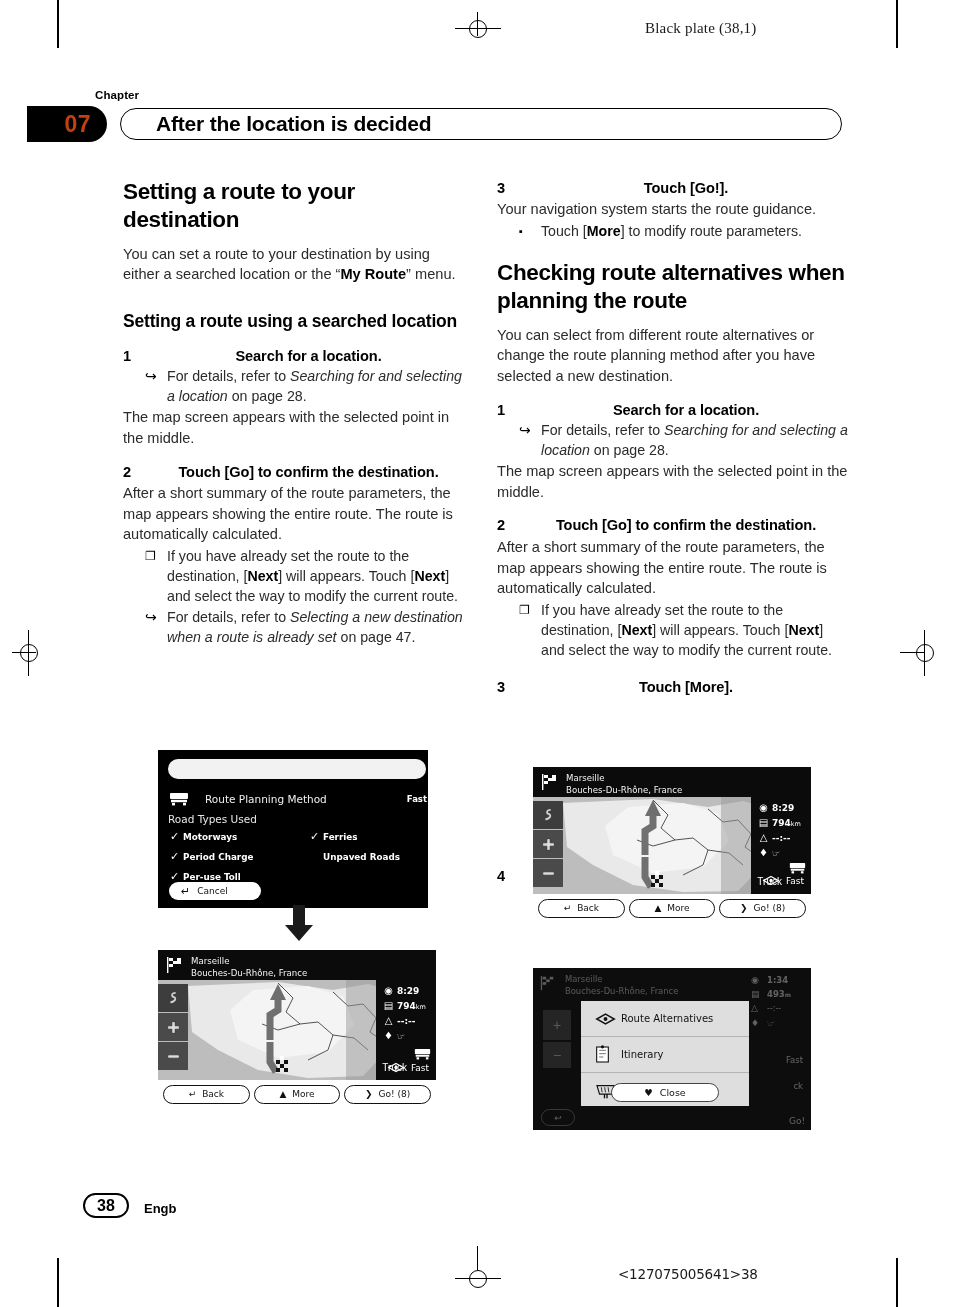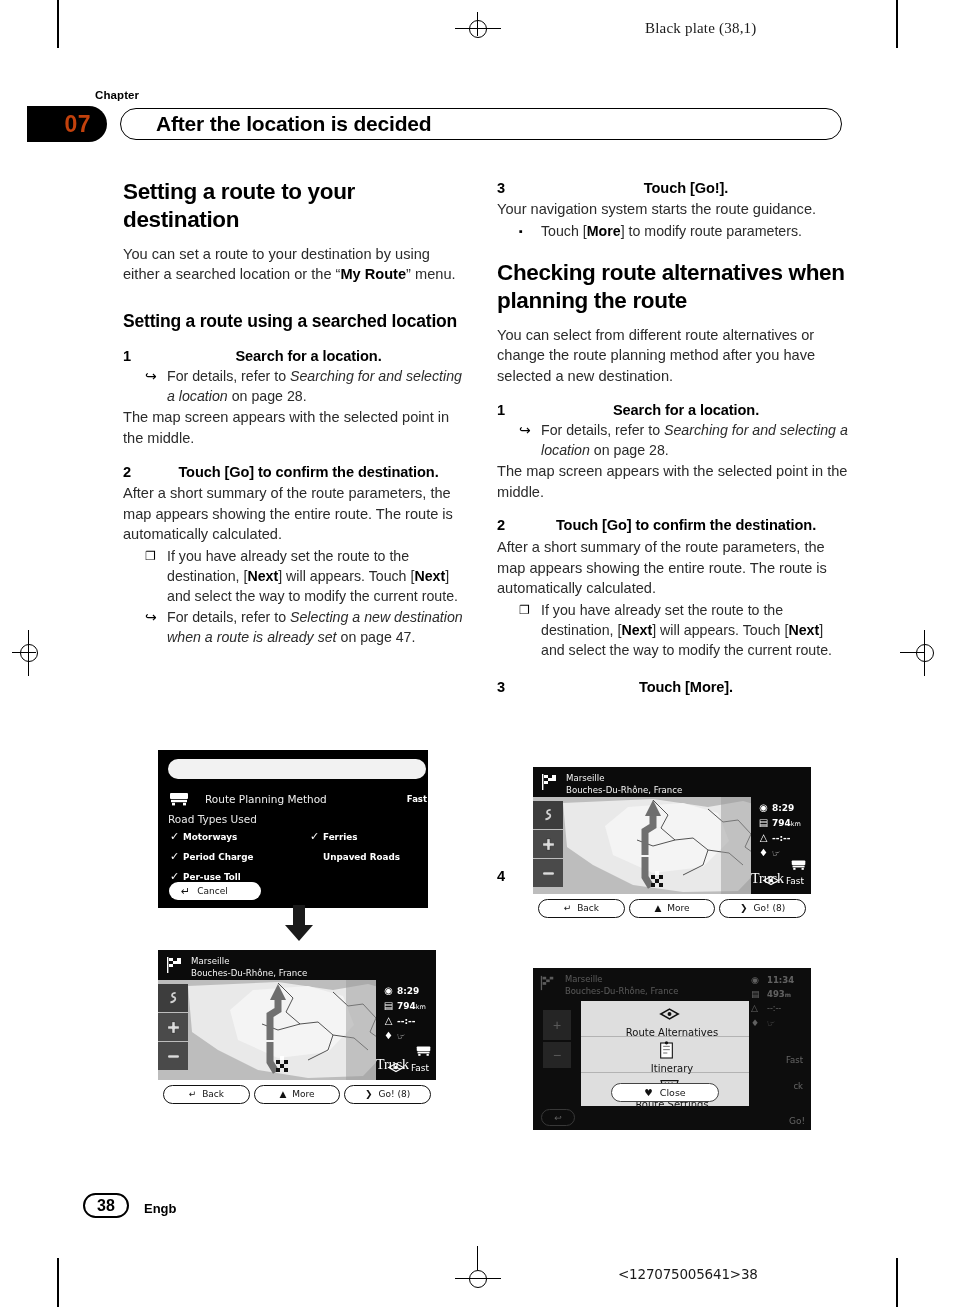--- a/index.html
+++ b/index.html
@@ -189,32 +189,32 @@
   .info-r .vv .u { font-size:6.5px; font-weight:normal; }
   .info-mid {
     position:absolute; left:0; top:82px; width:100%; color:#fff;
     display:flex; align-items:center; justify-content:flex-end; padding-right:7px; gap:0;
   }
   .info-mid .lbl { font-size:9px; font-family:"DejaVu Sans", sans-serif; }
   .info-bot {
     position:absolute; left:0; bottom:7px; width:100%; color:#fff;
     display:flex; align-items:center; justify-content:flex-end; padding-right:5px; gap:7px;
   }
-  .info-bot .lbl { font-size:14px; font-family:Liberation Serif, serif;margin-top:28px; }
+  .info-bot .lbl { font-size:10px; font-family:Liberation Sans, sans-serif;margin-top:28px; }
 
   
   .s4-dim { position:absolute; inset:0; }
   .s4-menu {
     position:absolute; left:48px; top:33px; right:62px; bottom:24px;
     background:#dedede;
   }
   .s4-item {
     display:flex; align-items:center; height:36px;
     border-bottom:1px solid #b3b3b3; padding-left:14px;
-    color:#111; font-size:10px; font-family:"DejaVu Sans", sans-serif;flex-direction:column;
+    color:#111; font-size:10px; font-family:"DejaVu Sans", sans-serif;
   }
   .s4-item .si { width:26px; flex:0 0 26px; display:flex; align-items:center; }
   .s4-close {
     position:absolute; left:50%; transform:translateX(-50%); bottom:4px;
     width:108px; height:19px; background:#fff; border:1px solid #444; border-radius:10px;
     display:flex; align-items:center; justify-content:center; gap:7px;
     font-size:9.5px; color:#111; font-family:"DejaVu Sans", sans-serif;
   }
 
   
@@ -650,21 +650,21 @@
   </div>
 
   <div style="position:absolute;left:10px;top:42px;width:28px;opacity:0.4;">
     <div style="width:28px;height:30px;background:#4a4a4a;display:flex;align-items:center;justify-content:center;color:#ccc;font-size:14px;margin-bottom:2px;">+</div>
     <div style="width:28px;height:26px;background:#4a4a4a;display:flex;align-items:center;justify-content:center;color:#ccc;font-size:14px;">−</div>
   </div>
 
   <div style="position:absolute;right:4px;top:5px;width:56px;color:#e8e8e8;opacity:0.38;font-family:'DejaVu Sans',sans-serif;">
     <div style="display:flex;align-items:center;height:14px;">
         <span style="width:16px;font-size:9px;">◉</span>
-        <span style="font-size:8.5px;font-weight:bold;">11:34</span>
+        <span style="font-size:8.5px;font-weight:bold;">1:34</span>
       </div>
     <div style="display:flex;align-items:center;height:14px;">
         <span style="width:16px;font-size:9px;">▤</span>
         <span style="font-size:8.5px;font-weight:bold;"><span>493</span><span style="font-size:6px;">m</span></span>
       </div>
     <div style="display:flex;align-items:center;height:14px;">
         <span style="width:16px;font-size:9px;">△</span>
         <span style="font-size:8px;">--:--</span>
       </div>
     <div style="display:flex;align-items:center;height:16px;">

